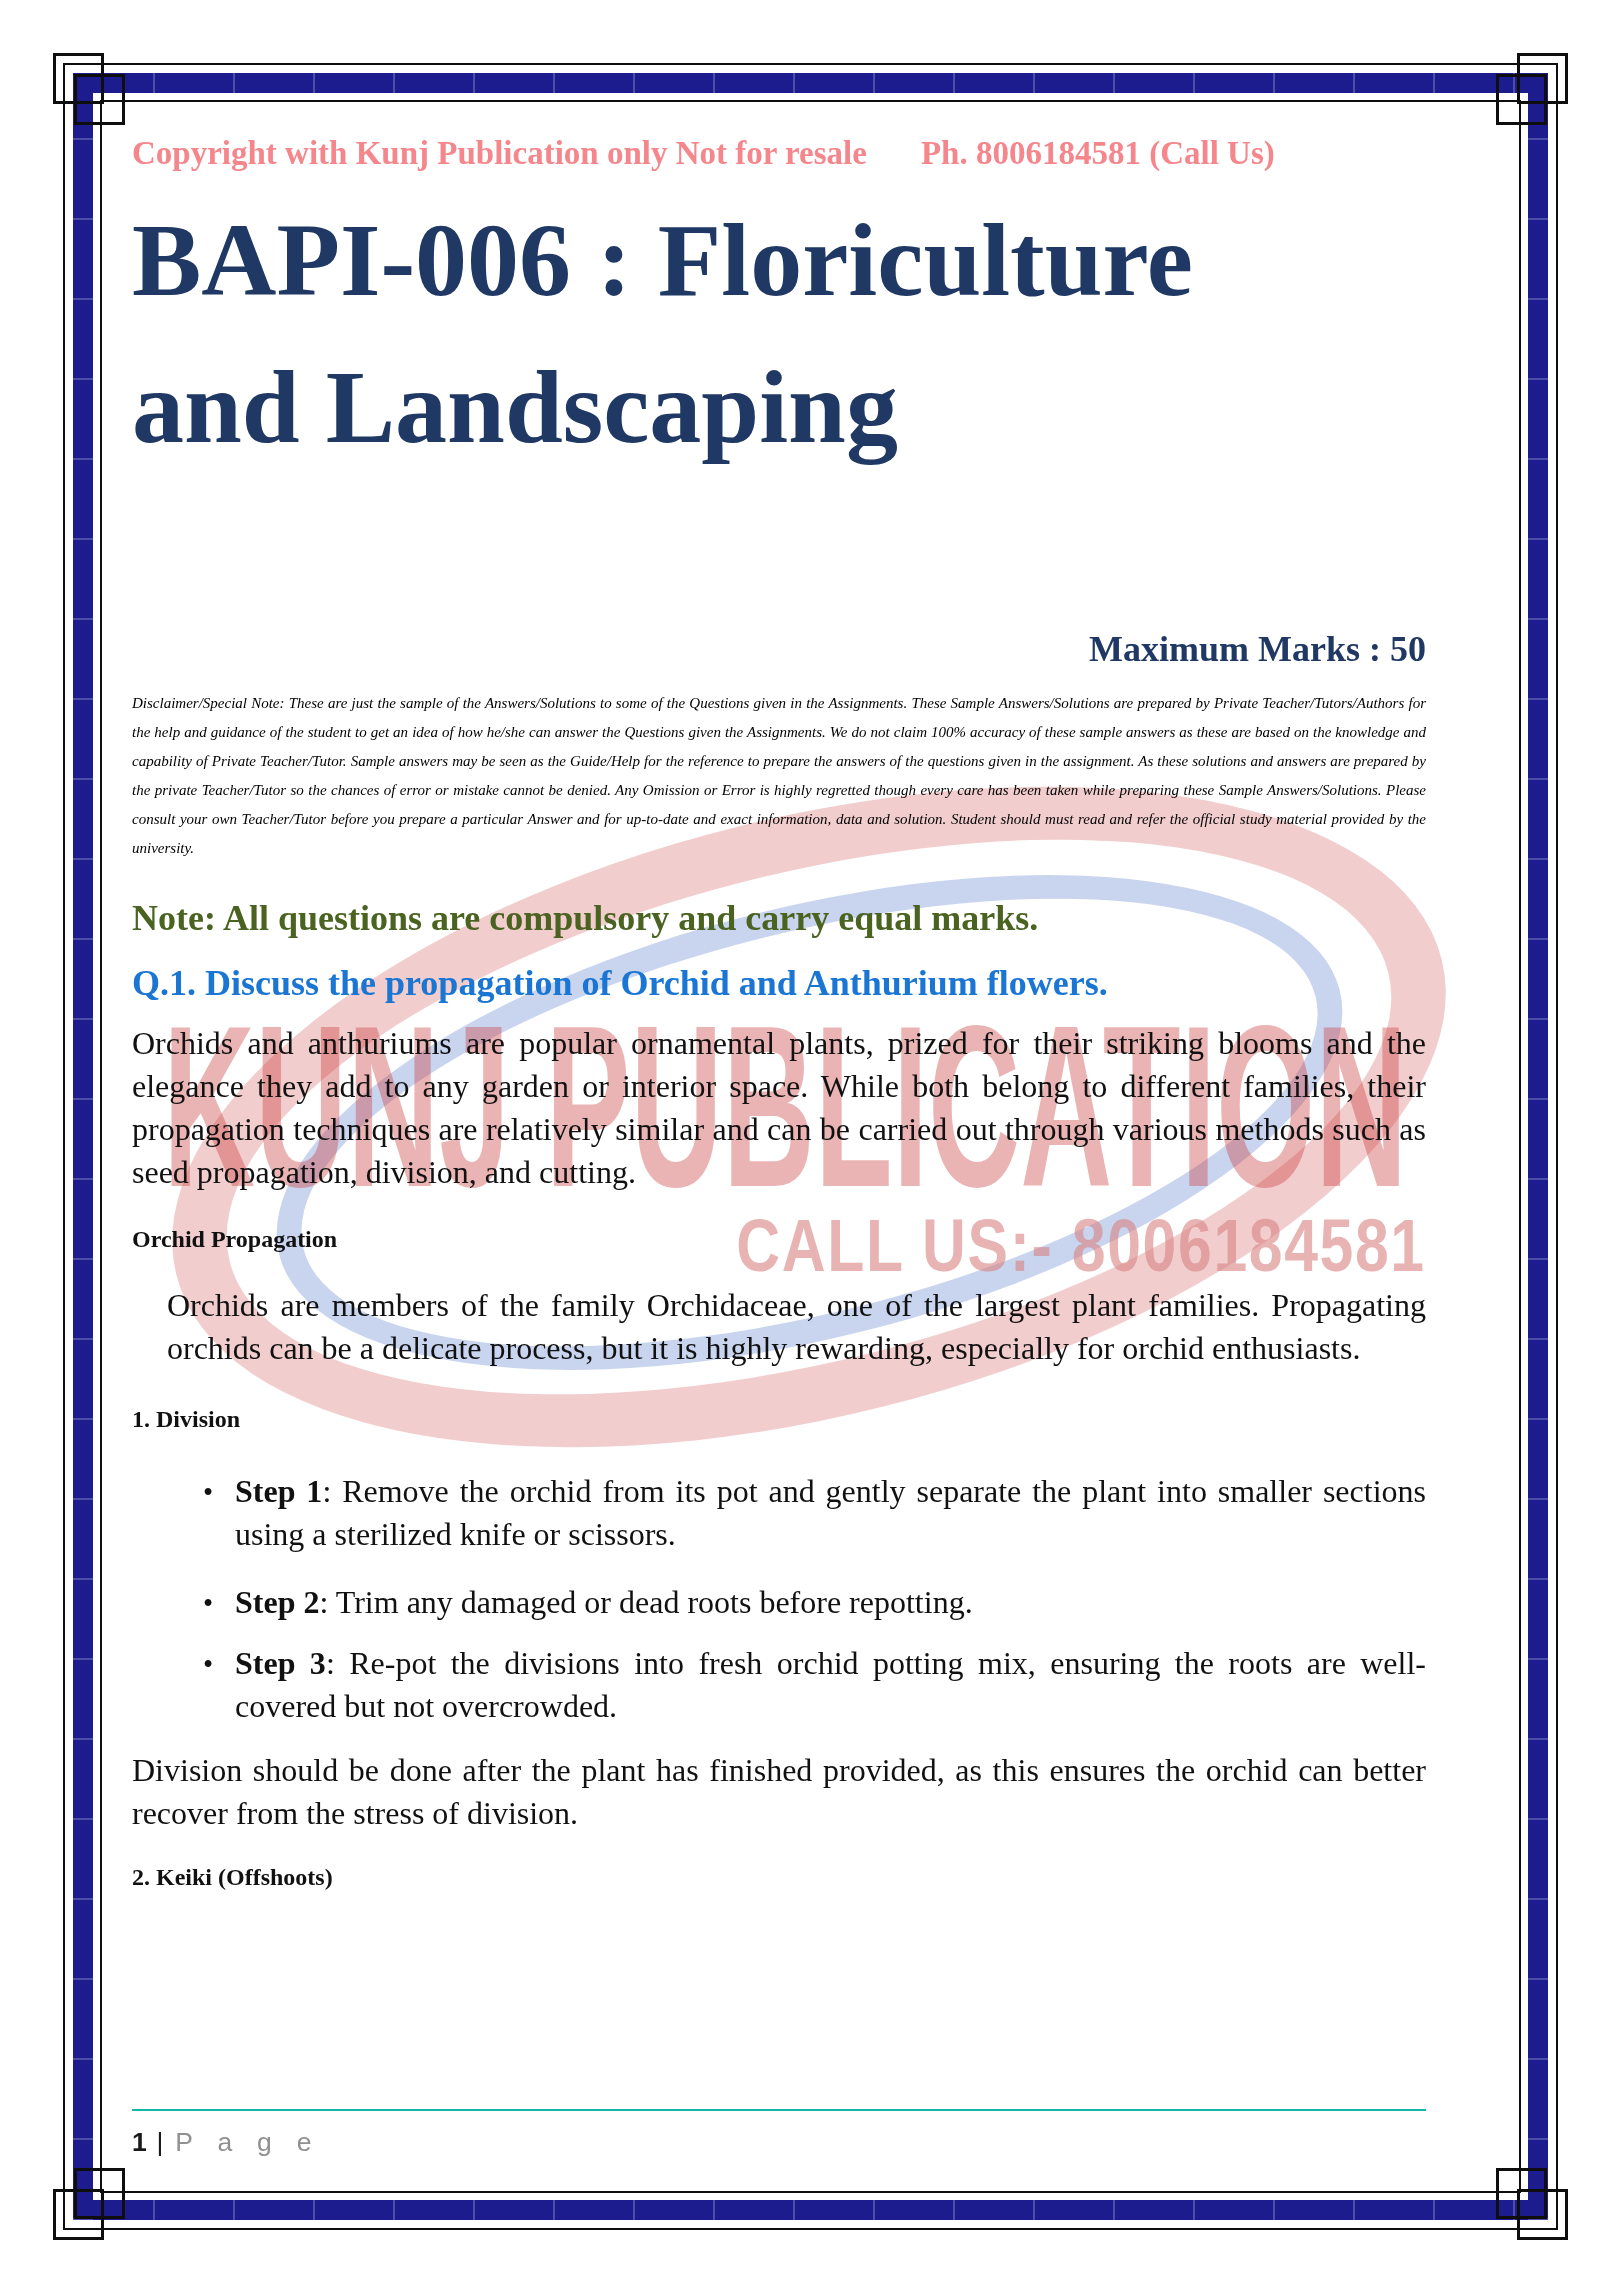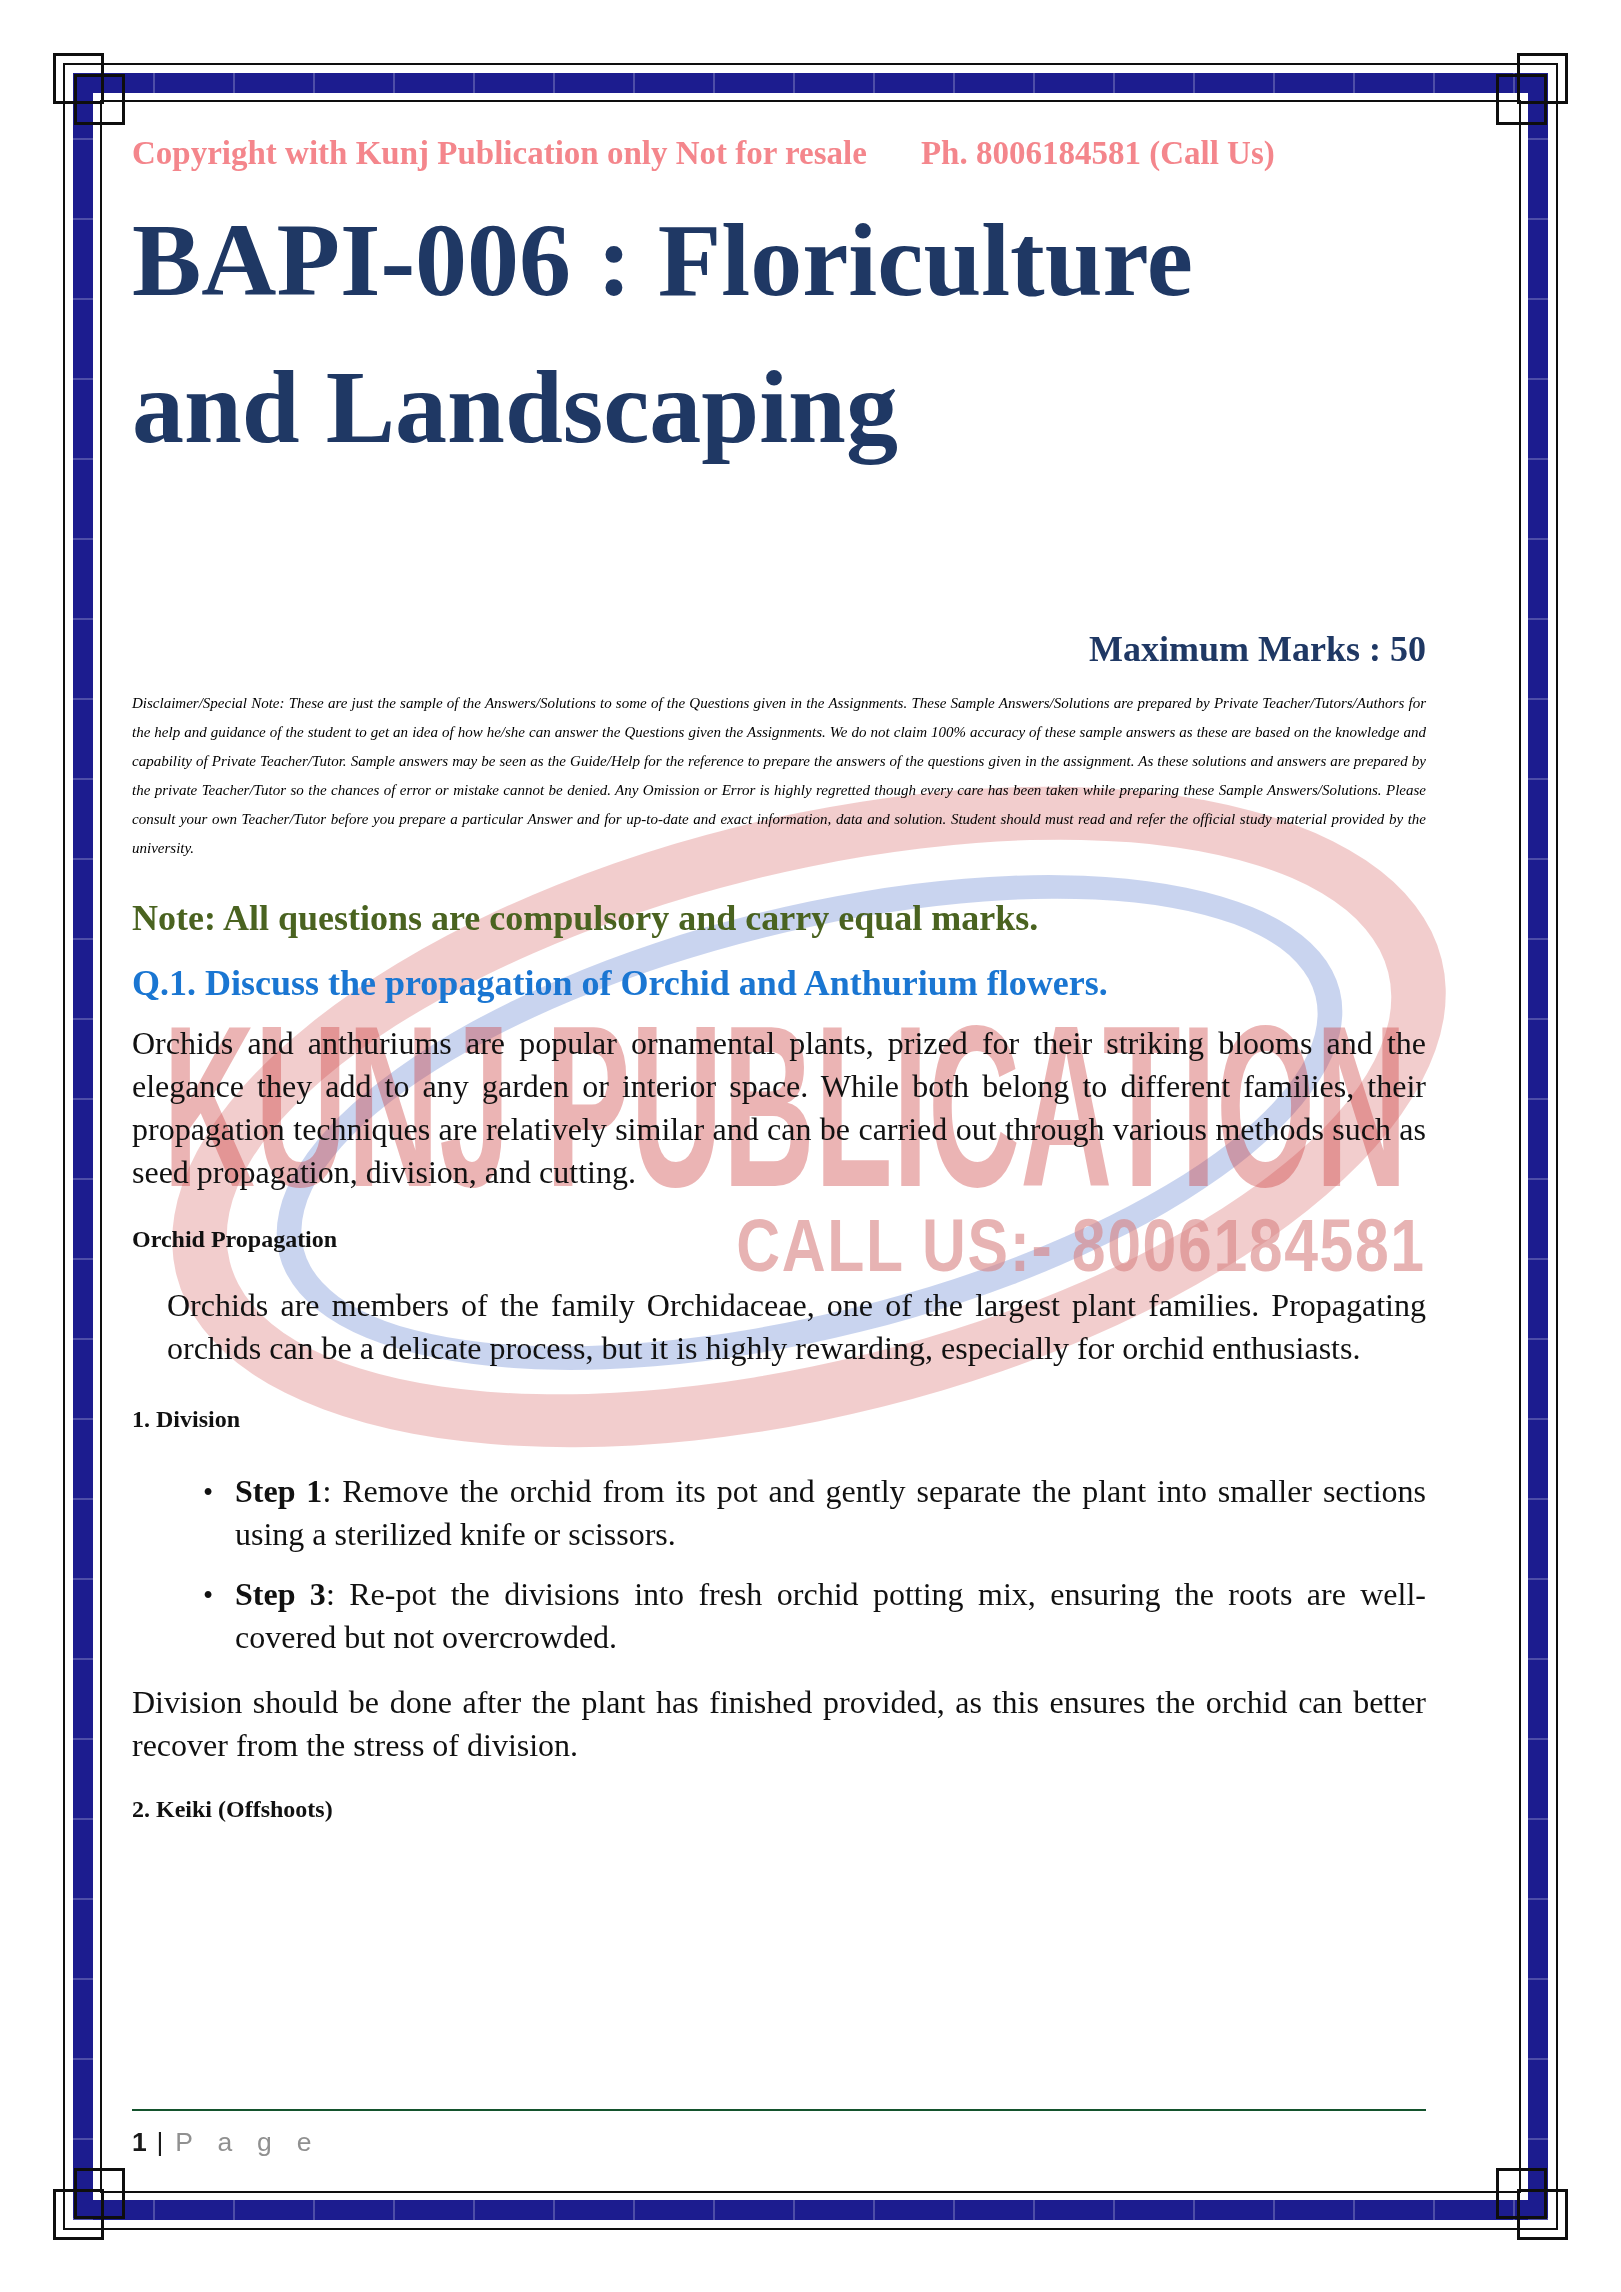--- a/index.html
+++ b/index.html
@@ -65,21 +65,21 @@
   .p-division{margin-top:17.6px;}
   .steps{list-style:none;}
   .step{position:relative; padding-left:103px; font-size:32px; line-height:43px; text-align:justify;}
   .step::before{content:"\2022"; position:absolute; left:71px; top:1px; font-size:29px;}
   .s1{margin-top:27.4px;} .s2{margin-top:25.5px;} .s3{margin-top:17.6px;}
   .step b{font-weight:bold;}
   .p-after{margin-top:21.6px;}
   .h-keiki{margin-top:19.6px;}
   
   .footer{position:absolute; left:132px; width:1294px; top:2109px; z-index:2;
-    border-top:2px solid #14532d; padding-top:15.7px;
+    border-top:2px solid #14b8a6; padding-top:15.7px;
     font-family:"Liberation Sans",sans-serif; font-size:26.5px; color:var(--footer-gray);}
   .footer .num{font-weight:bold; color:#1a1a1a; margin-right:9.8px;}
   .footer .sep{color:#1a1a1a; font-weight:normal; margin-right:11.8px;}
   .footer .lbl{letter-spacing:8.8px;}
 </style>
 </head>
 <body>
 
 <div class="page">
 
@@ -114,20 +114,21 @@
 
     <div class="subhead h-orchid">Orchid Propagation</div>
 
     <p class="para p-family">Orchids are members of the family Orchidaceae, one of the largest plant families. Propagating orchids can be a delicate process, but it is highly rewarding, especially for orchid enthusiasts.</p>
 
     <div class="subhead h-division">1. Division</div>
 
 
     <ul class="steps">
       <li class="step s1"><b>Step 1</b><span>: Remove the orchid from its pot and gently separate the plant into smaller sections using a sterilized knife or scissors.</span></li>
+      <li class="step s2"><b>Step 2</b><span>: Trim any damaged or dead roots before repotting.</span></li>
       <li class="step s3"><b>Step 3</b><span>: Re-pot the divisions into fresh orchid potting mix, ensuring the roots are well-covered but not overcrowded.</span></li>
     </ul>
 
     <p class="para p-after">Division should be done after the plant has finished provided, as this ensures the orchid can better recover from the stress of division.</p>
 
     <div class="subhead h-keiki">2. Keiki (Offshoots)</div>
 
   </div>
 
   <div class="footer">

